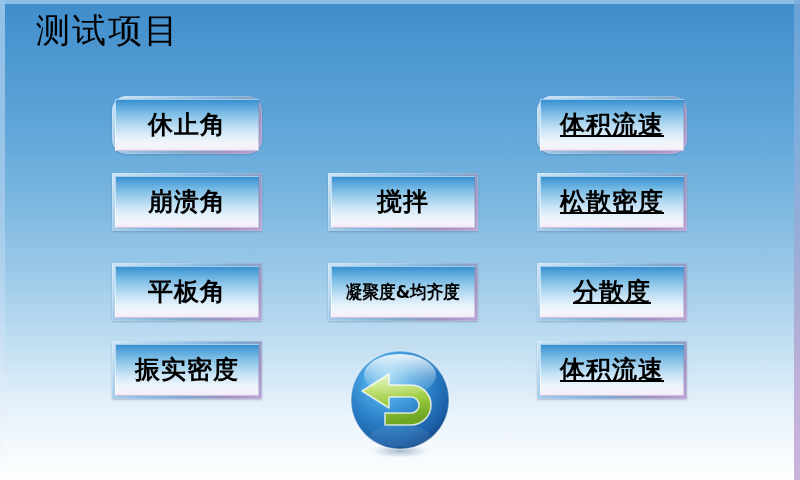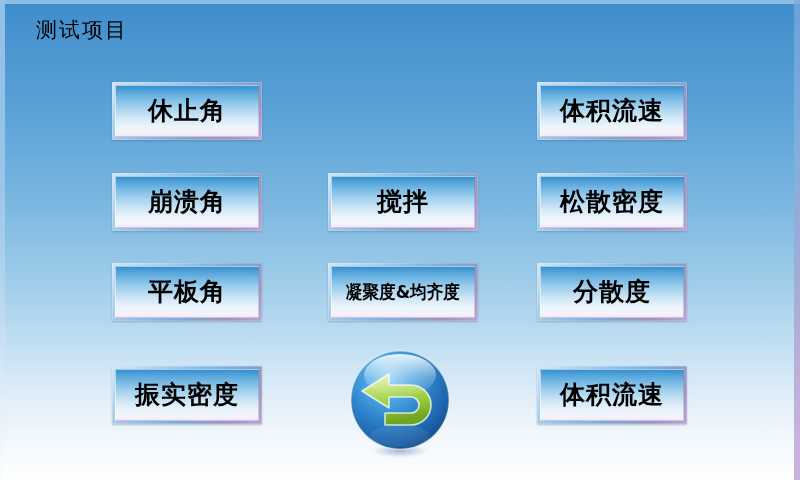--- a/index.html
+++ b/index.html
@@ -58,21 +58,21 @@
         rgba(168,160,205,0.75) 300px,
         rgba(188,165,212,0.85) 400px,
         rgba(198,175,219,0.95) 470px);
   }
 
   
   #page-title {
     position: absolute;
     left: 36px;
     top: 10px;
-    font-size: 21px;
+    font-size: 34px;
     line-height: 40px;
     font-weight: 400;
     color: #000000;
     letter-spacing: 2px;
     white-space: nowrap;
     font-family: "DejaVu Sans", "Liberation Sans", sans-serif;
   }
 
   
   .btn {
@@ -129,26 +129,26 @@
   .btn-label.narrow {
     font-size: 18px;
     line-height: 20px;
     letter-spacing: 0px;
     transform: scaleX(0.92);
   }
 
   
   .col-1 { left: 112px; }
   .col-2 { left: 328px; }
-  .col-3 { left: 537px; }
-  
-  .row-1 { top: 82px; }
+  .col-3 { left: 537px; text-decoration: underline; }
+  
+  .row-1 { top: 96px; border-radius: 15px; }
   .row-2 { top: 173px; }
   .row-3 { top: 263px; }
-  .row-4 { top: 366px; }
+  .row-4 { top: 341px; }
 
   
   #back-button {
     position: absolute;
     left: 345px;
     top: 348px;
     width: 110px;
     height: 110px;
     cursor: pointer;
   }

